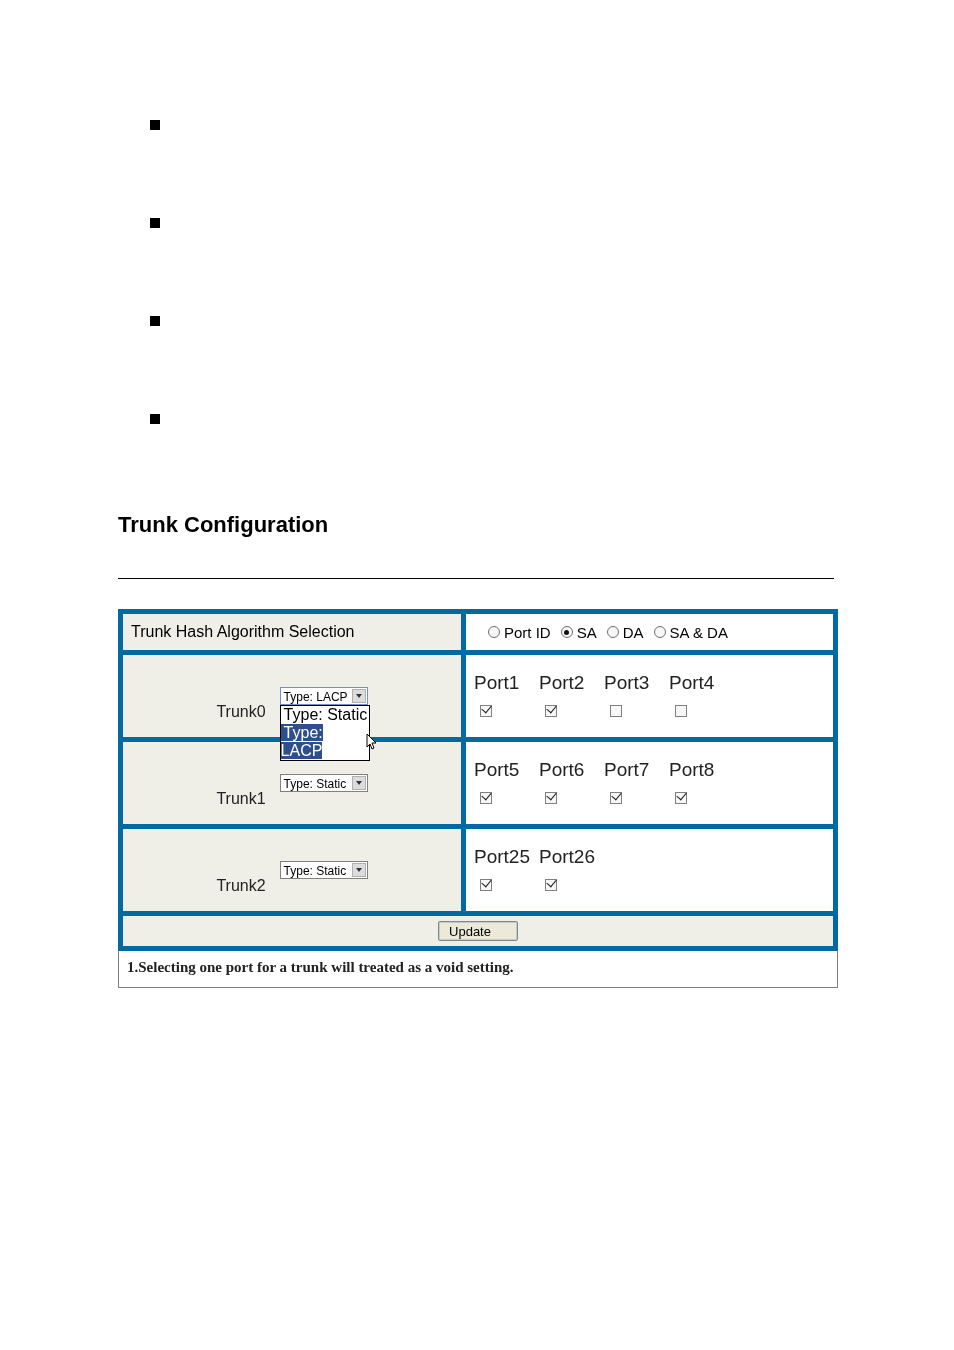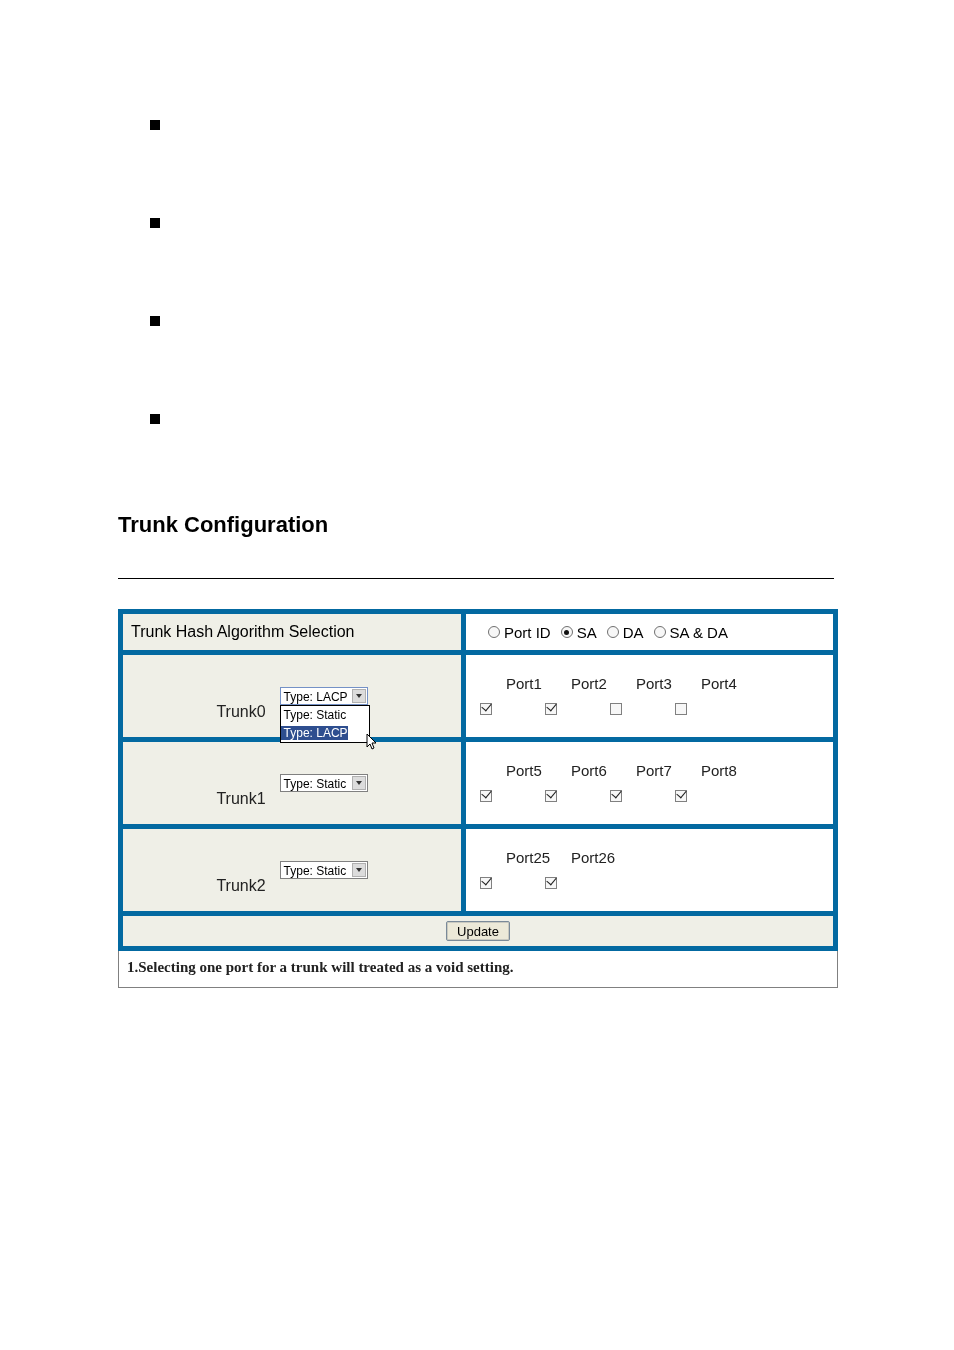--- a/index.html
+++ b/index.html
@@ -86,21 +86,21 @@
     border: 1px solid #b0b0b0;
     box-sizing: border-box;
     display: flex; align-items: center; justify-content: center;
   }
   .type-select-arrow svg { display: block; }
   .dropdown-open {
     position: absolute;
     left: -1px; top: 17px; width: 88px;
     border: 1px solid #000;
     background: #fff;
-    font-size: 12px;
+    font-size: 16px;
     z-index: 5;
   }
   .dropdown-open .opt {
     padding-left: 3px;
     height: 16px; line-height: 16px;
   }
   .dropdown-open .opt.hl {
     background: #2e4e8f;
     color: #fff;
   }
@@ -110,25 +110,24 @@
     z-index: 6;
   }
   .right-col-inner {
     display: grid;
     grid-template-columns: 65px 65px 65px 65px 1fr;
     align-items: center;
     padding: 8px 0 8px 4px;
     row-gap: 10px;
   }
   .port-lbl {
-    font-size: 15px;
+    font-size: 19px;
     color: #222;
     text-align: left;
     padding-left: 4px;
-    margin-left: 32px;
   }
   .cb-cell {
     padding-left: 10px;
   }
   .cb {
     width: 12px; height: 12px;
     border: 1px solid #808080;
     background: #f7f7f7;
     display: inline-block;
     box-sizing: border-box;
@@ -180,21 +179,21 @@
   .update-row td {
     text-align: center;
     background: #efefe7;
     height: 30px;
   }
   .update-btn {
     display: inline-block;
     background: #ece9d8;
     border: 1px solid #7a8a99;
     font-size: 13px;
-    padding: 2px 10px 1px 10px;
+    padding: 2px 26px 1px 10px;
     border-radius: 2px;
     box-shadow: 0 0 0 1px #c9c9c0 inset;
   }
   .notes {
     margin-left: 118px;
     width: 720px;
     border: 1px solid #808080;
     border-top: none;
     box-sizing: border-box;
     padding: 6px 8px 10px 8px;

